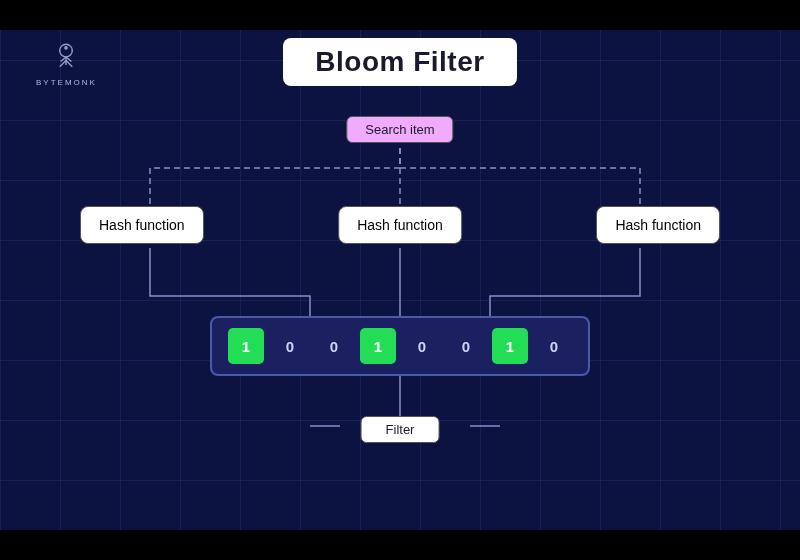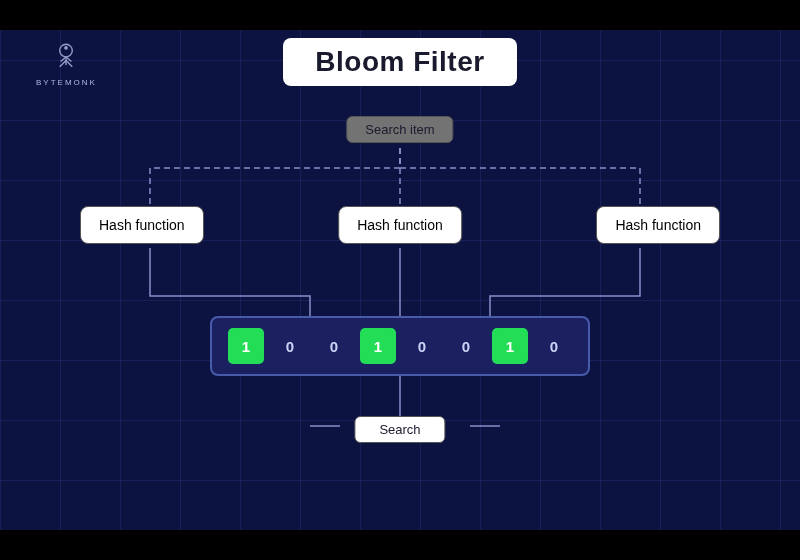--- a/index.html
+++ b/index.html
@@ -111,21 +111,21 @@
       height: 360px;
       margin-top: 10px;
     }
 
     
     .search-item-box {
       position: absolute;
       top: 20px;
       left: 50%;
       transform: translateX(-50%);
-      background: #737373;
+      background: #f0abfc;
       border: 1.5px solid #555;
       border-radius: 6px;
       padding: 5px 18px;
       font-size: 13px;
       color: #1a1a2e;
       white-space: nowrap;
       z-index: 3;
     }
 
     
@@ -288,18 +288,18 @@
           <div class="bit-cell inactive">0</div>
           <div class="bit-cell inactive">0</div>
           <div class="bit-cell active">1</div>
           <div class="bit-cell inactive">0</div>
           <div class="bit-cell inactive">0</div>
           <div class="bit-cell active">1</div>
           <div class="bit-cell inactive">0</div>
         </div>
 
       <div class="result-box">
-        <span>Search</span>
+        <span>Filter</span>
       </div>
 
     </div>
   </div>
 </div>
 
 </body></html>

